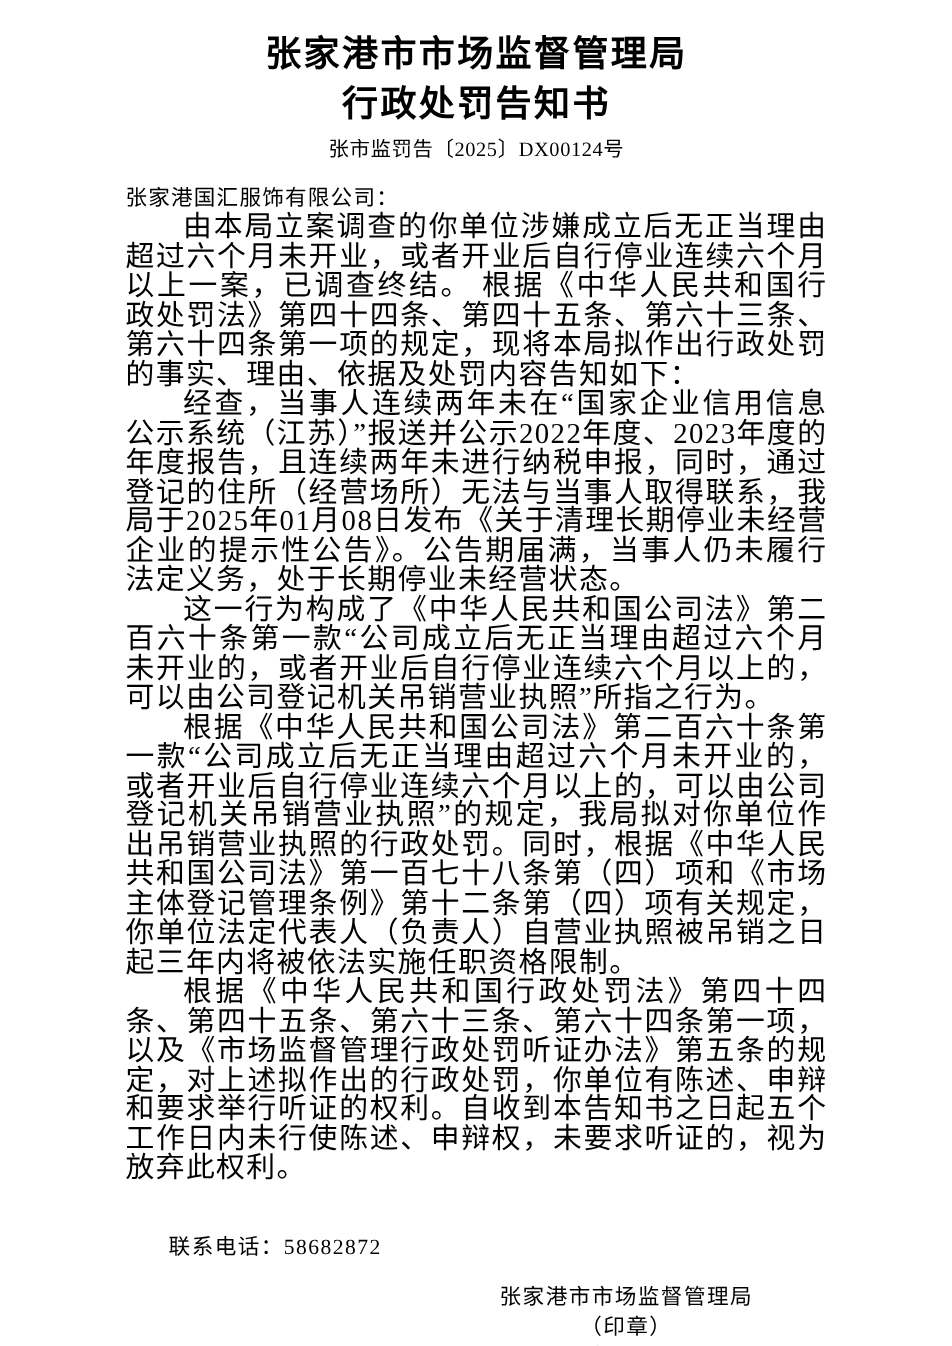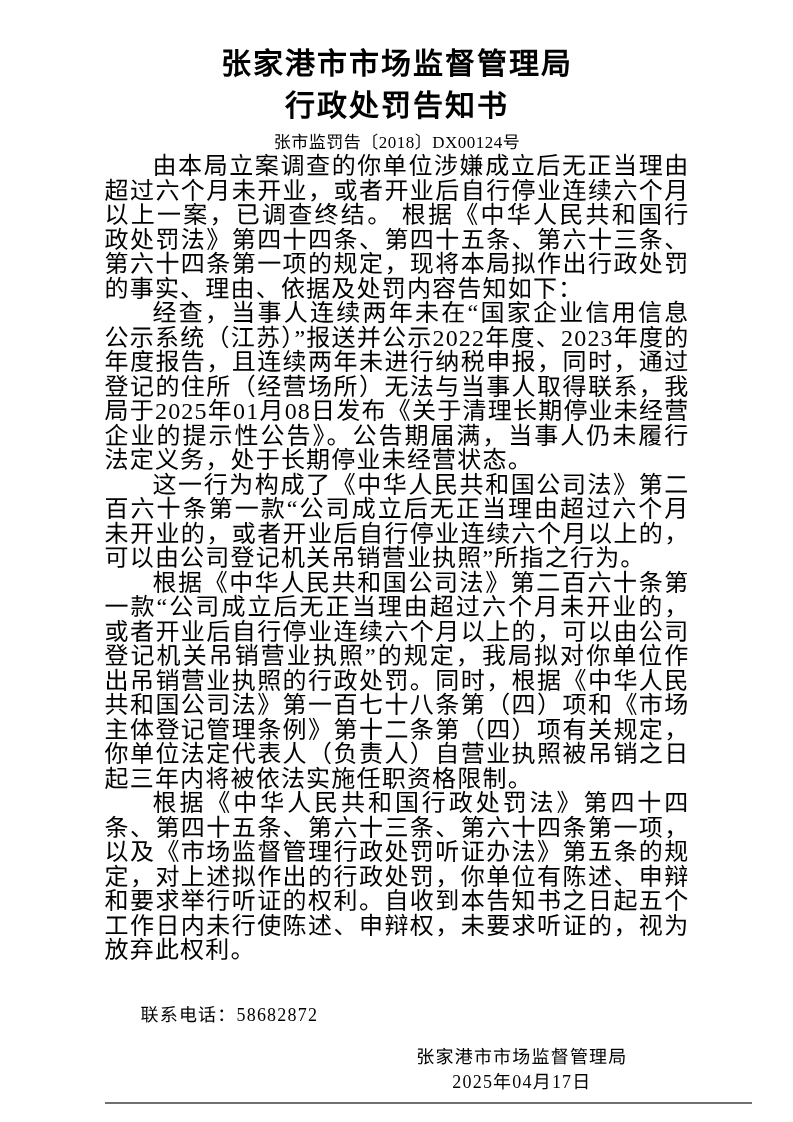--- a/index.html
+++ b/index.html
@@ -8,21 +8,21 @@
     background: #ffffff;
   }
   .page {
     position: relative;
     width: 710px;
     height: 1122px;
     margin: 0 auto;
     background: #ffffff;
     color: #000000;
     box-sizing: border-box;
-    padding: 44px 62px 0 63px;
+    padding: 26px 62px 0 63px;
     font-family: "Liberation Serif", "DejaVu Serif", serif;
     overflow: hidden;
   }
   .doc-authority {
     text-align: center;
     font-family: "Liberation Sans", "DejaVu Sans", sans-serif;
     font-weight: bold;
     font-size: 30px;
     line-height: 40px;
     letter-spacing: 2px;
@@ -103,37 +103,39 @@
 </style>
 </head>
 <body>
 
 <div class="page">
 
   <div class="doc-authority">张家港市市场监督管理局</div>
 
   <div class="doc-type">行政处罚告知书</div>
 
-  <div class="doc-number">张市监罚告〔2018〕DX00124号</div>
+  <div class="doc-number">张市监罚告〔2025〕DX00124号</div>
 
+  <div class="addressee">张家港国汇服饰有限公司：</div>
 
   <div class="body-text">
     <p>由本局立案调查的你单位涉嫌成立后无正当理由超过六个月未开业，或者开业后自行停业连续六个月以上一案，已调查终结。 根据《中华人民共和国行政处罚法》第四十四条、第四十五条、第六十三条、第六十四条第一项的规定，现将本局拟作出行政处罚的事实、理由、依据及处罚内容告知如下：</p>
     <p>经查，当事人连续两年未在“国家企业信用信息公示系统（江苏）”报送并公示2022年度、2023年度的年度报告，且连续两年未进行纳税申报，同时，通过登记的住所（经营场所）无法与当事人取得联系，我局于2025年01月08日发布《关于清理长期停业未经营企业的提示性公告》。公告期届满，当事人仍未履行法定义务，处于长期停业未经营状态。</p>
     <p>这一行为构成了《中华人民共和国公司法》第二百六十条第一款“公司成立后无正当理由超过六个月未开业的，或者开业后自行停业连续六个月以上的，可以由公司登记机关吊销营业执照”所指之行为。</p>
     <p>根据《中华人民共和国公司法》第二百六十条第一款“公司成立后无正当理由超过六个月未开业的，或者开业后自行停业连续六个月以上的，可以由公司登记机关吊销营业执照”的规定，我局拟对你单位作出吊销营业执照的行政处罚。同时，根据《中华人民共和国公司法》第一百七十八条第（四）项和《市场主体登记管理条例》第十二条第（四）项有关规定，你单位法定代表人（负责人）自营业执照被吊销之日起三年内将被依法实施任职资格限制。</p>
     <p>根据《中华人民共和国行政处罚法》第四十四条、第四十五条、第六十三条、第六十四条第一项，以及《市场监督管理行政处罚听证办法》第五条的规定，对上述拟作出的行政处罚，你单位有陈述、申辩和要求举行听证的权利。自收到本告知书之日起五个工作日内未行使陈述、申辩权，未要求听证的，视为放弃此权利。</p>
   </div>
 
   <div class="contact-block">
     <div>联系电话：58682872</div>
   </div>
 
   <div class="signature-block">
     <div>张家港市市场监督管理局</div>
+    <div>（印章）</div>
     <div>2025年04月17日</div>
   </div>
 
   <hr class="separator-line">
 
   <div class="footer-note">
     <span>本文书一式</span><span class="blank-line blank-sm"></span><span>份，</span><span class="blank-line blank-sm"></span><span>份送达，一份归档，</span><span class="blank-line blank-lg"></span><span>。</span>
   </div>
 
 </div>

